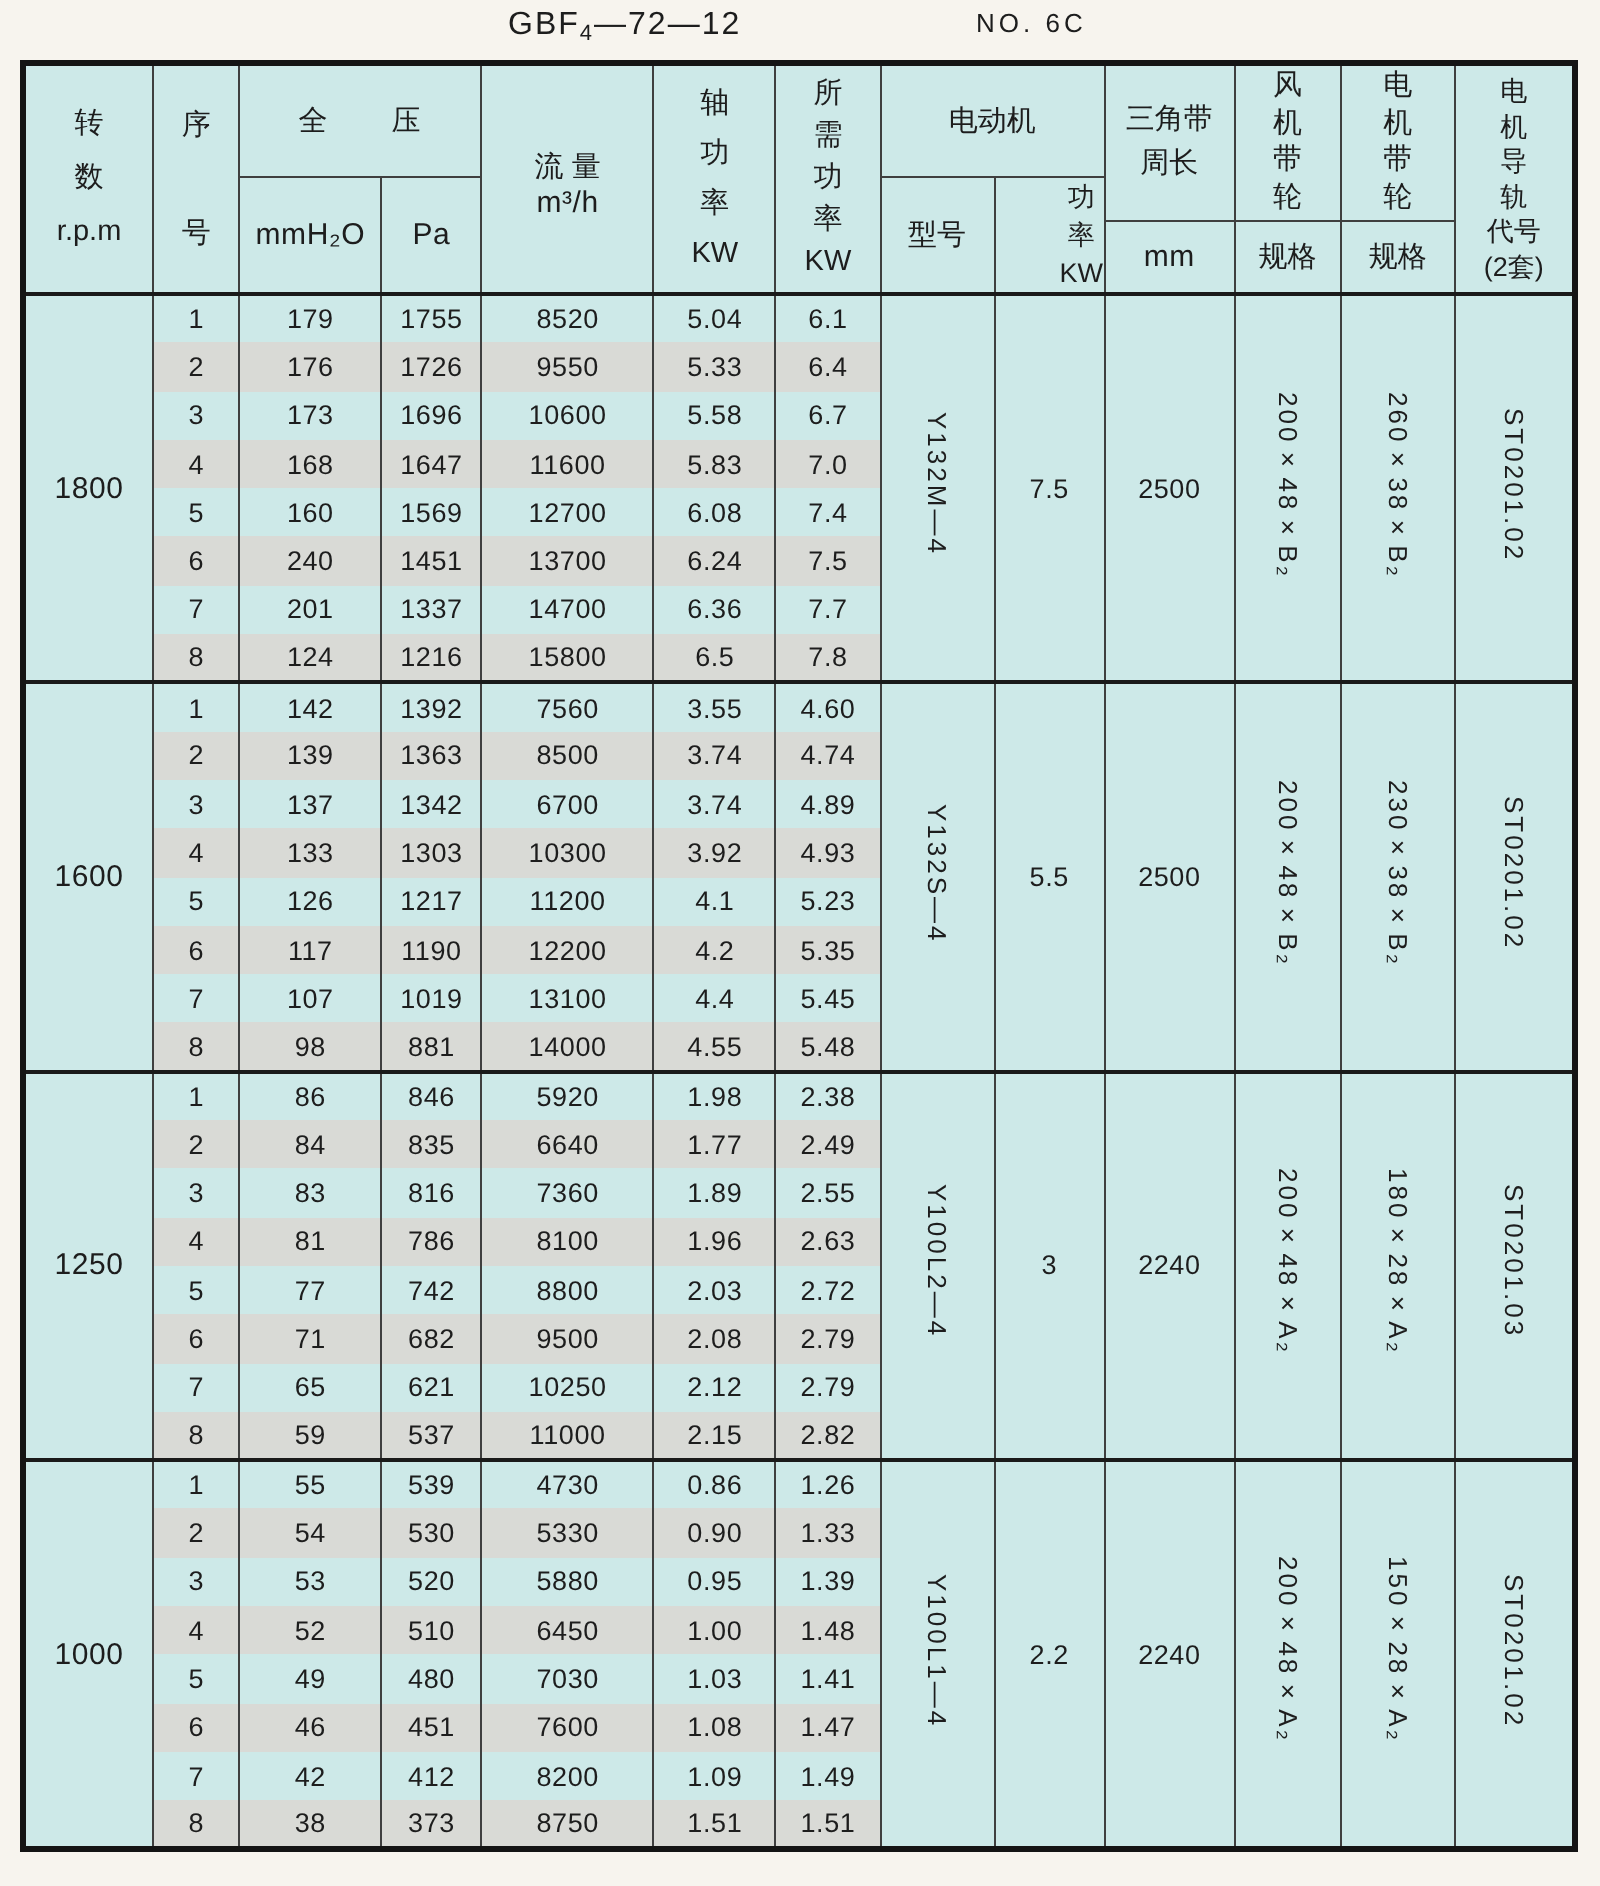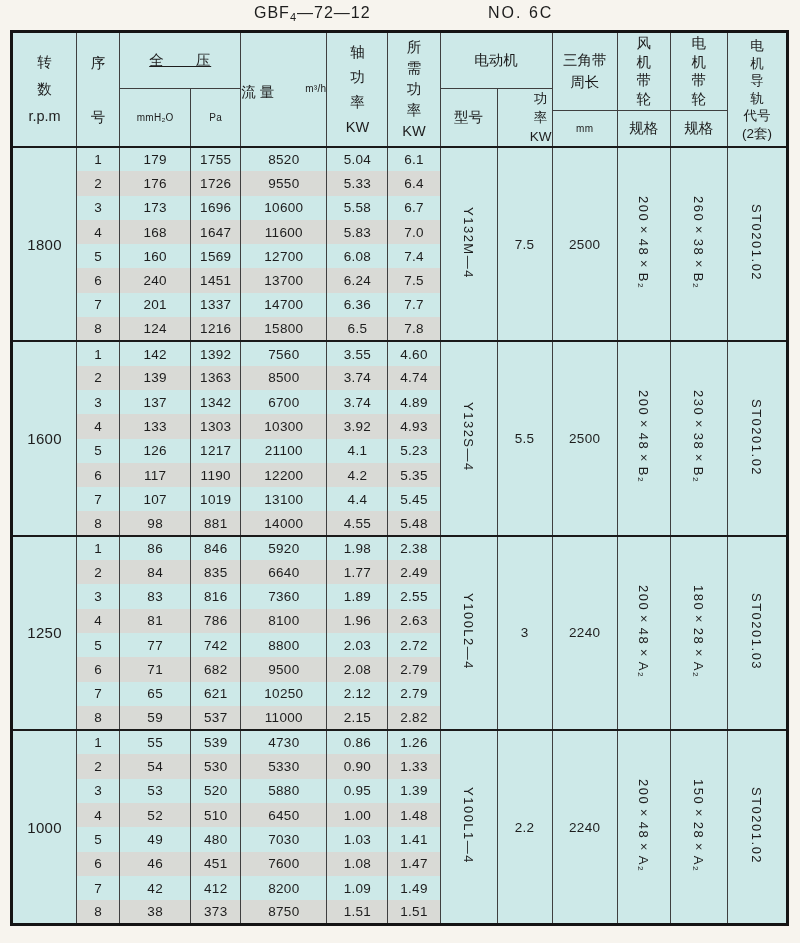--- a/index.html
+++ b/index.html
@@ -13,21 +13,21 @@
   .sheet{position:relative;width:800px;height:914px;}
 
   
   .title-left{
     position:absolute;left:254px;top:4px;
     font-size:16px;letter-spacing:1px;font-weight:500;
   }
   .title-left sub{font-size:11px;vertical-align:-3px;}
   .title-right{
     position:absolute;left:488px;top:4px;
-    font-size:16px;letter-spacing:2px;font-weight:500;
+    font-size:13px;letter-spacing:2px;font-weight:500;
   }
 
   
   table{
     position:absolute;left:10px;top:30px;
     border-collapse:collapse;table-layout:fixed;
     width:779px;
     border:3px solid #141414;
   }
   th,td{
@@ -42,34 +42,34 @@
   thead{border-bottom:2px solid #1a1a1a;}
   tbody{border-top:2px solid #1a1a1a;}
   tbody td{border-top:none;border-bottom:none;}
 
   tr.ha{height:57px;}
   tr.hb{height:19px;}
   tr.hc{height:32px;}
   tbody tr{height:24.3px;}
 
   .stack{white-space:pre-line;}
-  .latin{font-size:10px;letter-spacing:0.3px;}
+  .latin{font-size:15px;letter-spacing:0.3px;}
   .h-rpm{line-height:27px;font-size:14.5px;}
   .h-seq{line-height:54px;}
   .h-shaft{line-height:25px;}
   .h-req{line-height:21px;}
   .h-belt{line-height:22px;margin-left:40px;}
   .h-fan,.h-motp{line-height:18.5px;}
   .h-rail{line-height:17.5px;font-size:13.5px;}
   .h-mpow{line-height:19px;font-size:13.5px;padding-left:32px;}
   .h-flow-wrap{
-    display:flex;flex-direction:row;justify-content:space-between;
+    display:flex;flex-direction:column;justify-content:space-between;
     height:100%;box-sizing:border-box;padding:16px 0 11px;
   }
-  .h-press{letter-spacing:1px;text-decoration:underline;}
+  .h-press{letter-spacing:1px;}
 
   td.num{font-size:13.5px;letter-spacing:0.3px;}
   td.shade{background:#d9dad6;}
   td.rpm{font-size:15px;}
 
   td.vcell{line-height:normal;}
   .vtext{
     display:inline-block;
     writing-mode:vertical-rl;
     text-orientation:mixed;
@@ -266,21 +266,21 @@
           <td class="num shade">133</td>
           <td class="num shade">1303</td>
           <td class="num shade">10300</td>
           <td class="num shade">3.92</td>
           <td class="num shade">4.93</td>
         </tr>
         <tr>
           <td class="num">5</td>
           <td class="num">126</td>
           <td class="num">1217</td>
-          <td class="num">21100</td>
+          <td class="num">11200</td>
           <td class="num">4.1</td>
           <td class="num">5.23</td>
         </tr>
         <tr>
           <td class="num shade">6</td>
           <td class="num shade">117</td>
           <td class="num shade">1190</td>
           <td class="num shade">12200</td>
           <td class="num shade">4.2</td>
           <td class="num shade">5.35</td>

